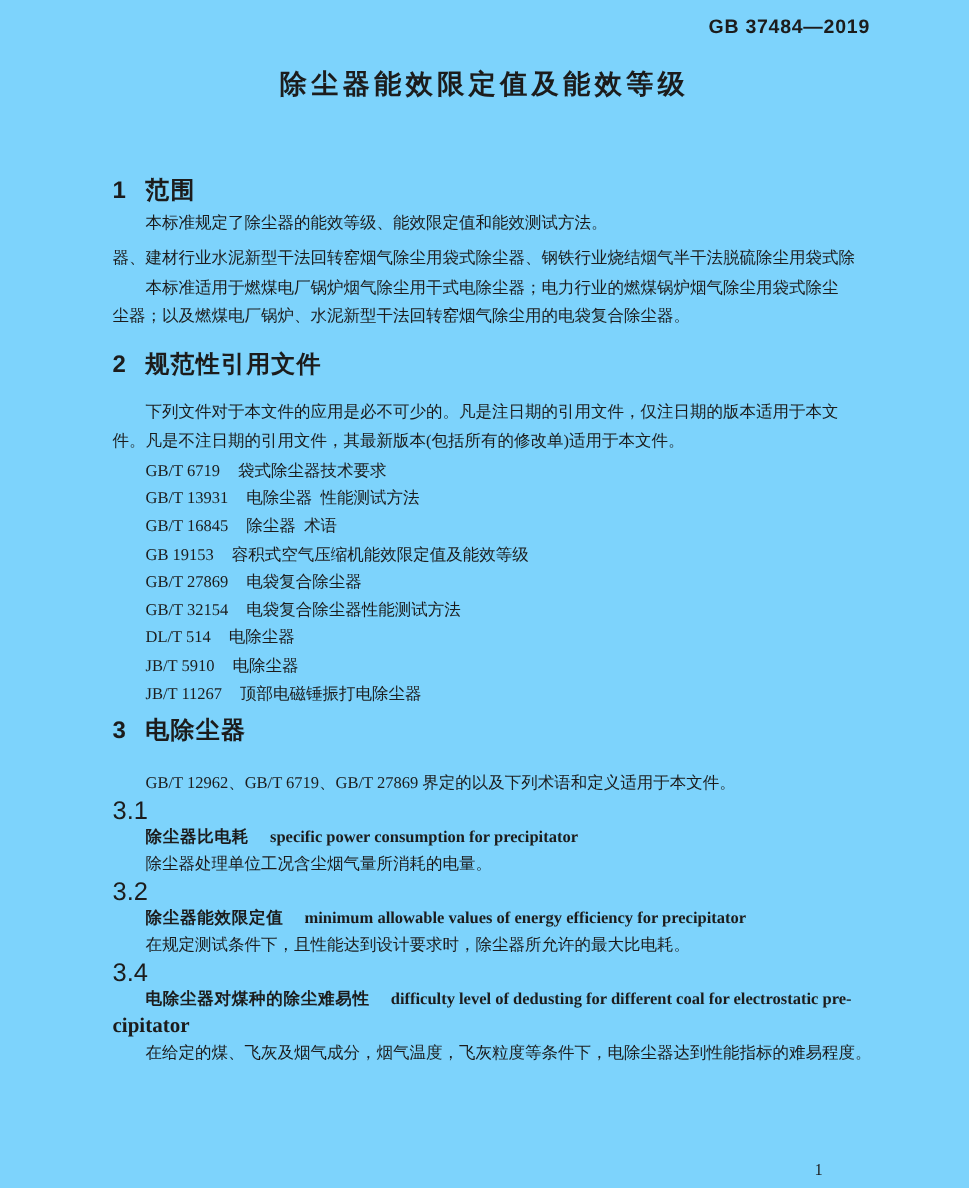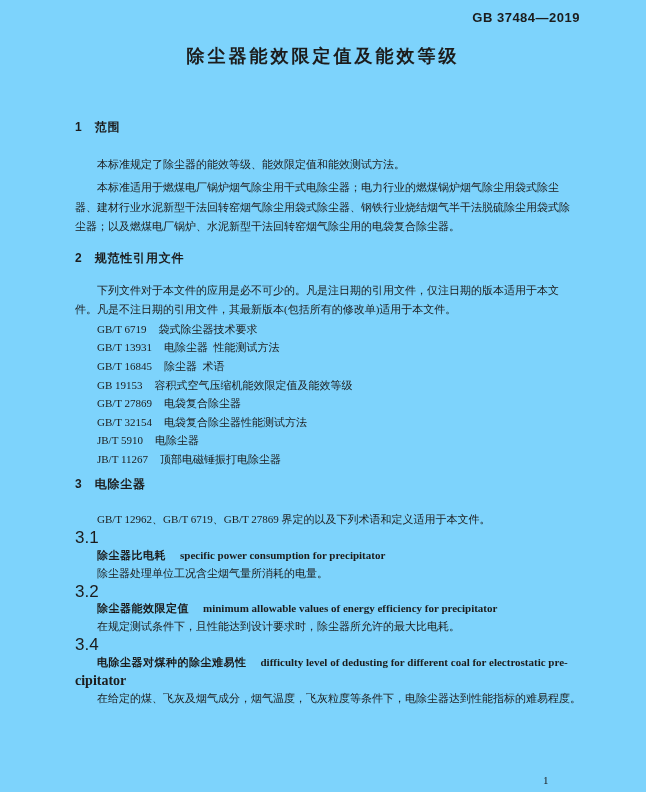--- a/index.html
+++ b/index.html
@@ -18,29 +18,29 @@
   }
   .doc-title{
     position:absolute;top:44px;left:0;right:0;
     text-align:center;
     font-family:"Liberation Sans","DejaVu Sans",sans-serif;
     font-weight:700;font-size:18px;letter-spacing:3px;
   }
   .content{position:absolute;left:75px;top:118px;width:503px;}
   .sec-heading{
     font-family:"Liberation Sans","DejaVu Sans",sans-serif;
-    font-weight:700;font-size:12px;line-height:19px;letter-spacing:.8px;
+    font-weight:700;font-size:16px;line-height:19px;letter-spacing:.8px;
     white-space:pre;
   }
   .sec-heading .num{margin-right:13px;letter-spacing:0;}
   .body-line{
     font-size:11px;line-height:19.3px;white-space:pre;
   }
   .indent{text-indent:22px;}
-  .mt-para1{margin-top:18px;}
+  .mt-para1{margin-top:3px;}
   .mt-para2{margin-top:4px;}
   .mt-sec2{margin-top:13px;}
   .mt-sec2para{margin-top:13px;}
   .mt-sec3{margin-top:6px;}
   .mt-sec3para{margin-top:16px;}
   .ref-line{
     font-size:11px;line-height:18.6px;text-indent:22px;white-space:pre;
   }
   .ref-code{margin-right:12px;text-align:center;}
   .terms{margin-top:0;}
@@ -77,39 +77,40 @@
 
   <div class="doc-title">除尘器能效限定值及能效等级</div>
 
   <div class="content">
 
     <div class="sec-heading"><span class="num">1</span><span>范围</span></div>
 
     <div class="body-line indent mt-para1">本标准规定了除尘器的能效等级、能效限定值和能效测试方法。</div>
 
     <div class="mt-para2">
+      <div class="body-line">器、建材行业水泥新型干法回转窑烟气除尘用袋式除尘器、钢铁行业烧结烟气半干法脱硫除尘用袋式除</div>
       <div class="body-line indent">本标准适用于燃煤电厂锅炉烟气除尘用干式电除尘器；电力行业的燃煤锅炉烟气除尘用袋式除尘</div>
-      <div class="body-line">器、建材行业水泥新型干法回转窑烟气除尘用袋式除尘器、钢铁行业烧结烟气半干法脱硫除尘用袋式除</div>
       <div class="body-line">尘器；以及燃煤电厂锅炉、水泥新型干法回转窑烟气除尘用的电袋复合除尘器。</div>
     </div>
 
     <div class="sec-heading mt-sec2"><span class="num">2</span><span>规范性引用文件</span></div>
 
     <div class="mt-sec2para">
       <div class="body-line indent">下列文件对于本文件的应用是必不可少的。凡是注日期的引用文件，仅注日期的版本适用于本文</div>
       <div class="body-line">件。凡是不注日期的引用文件，其最新版本(包括所有的修改单)适用于本文件。</div>
     </div>
 
     <div>
       <div class="ref-line"><span class="ref-code">GB/T 6719</span><span>袋式除尘器技术要求</span></div>
       <div class="ref-line"><span class="ref-code">GB/T 13931</span><span>电除尘器  性能测试方法</span></div>
       <div class="ref-line"><span class="ref-code">GB/T 16845</span><span>除尘器  术语</span></div>
       <div class="ref-line"><span class="ref-code">GB 19153</span><span>容积式空气压缩机能效限定值及能效等级</span></div>
       <div class="ref-line"><span class="ref-code">GB/T 27869</span><span>电袋复合除尘器</span></div>
       <div class="ref-line"><span class="ref-code">GB/T 32154</span><span>电袋复合除尘器性能测试方法</span></div>
+      <div class="ref-line"><span class="ref-code">DL/T 514</span><span>电除尘器</span></div>
       <div class="ref-line"><span class="ref-code">JB/T 5910</span><span>电除尘器</span></div>
       <div class="ref-line"><span class="ref-code">JB/T 11267</span><span>顶部电磁锤振打电除尘器</span></div>
     </div>
 
     <div class="sec-heading mt-sec3"><span class="num">3</span><span>电除尘器</span></div>
 
     <div class="body-line indent mt-sec3para">GB/T 12962、GB/T 6719、GB/T 27869 界定的以及下列术语和定义适用于本文件。</div>
 
     <div class="terms">
 

